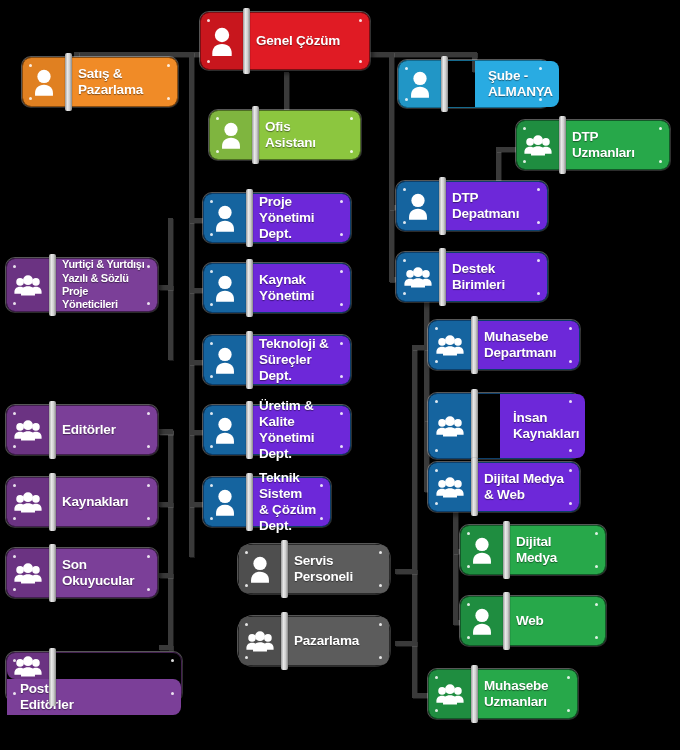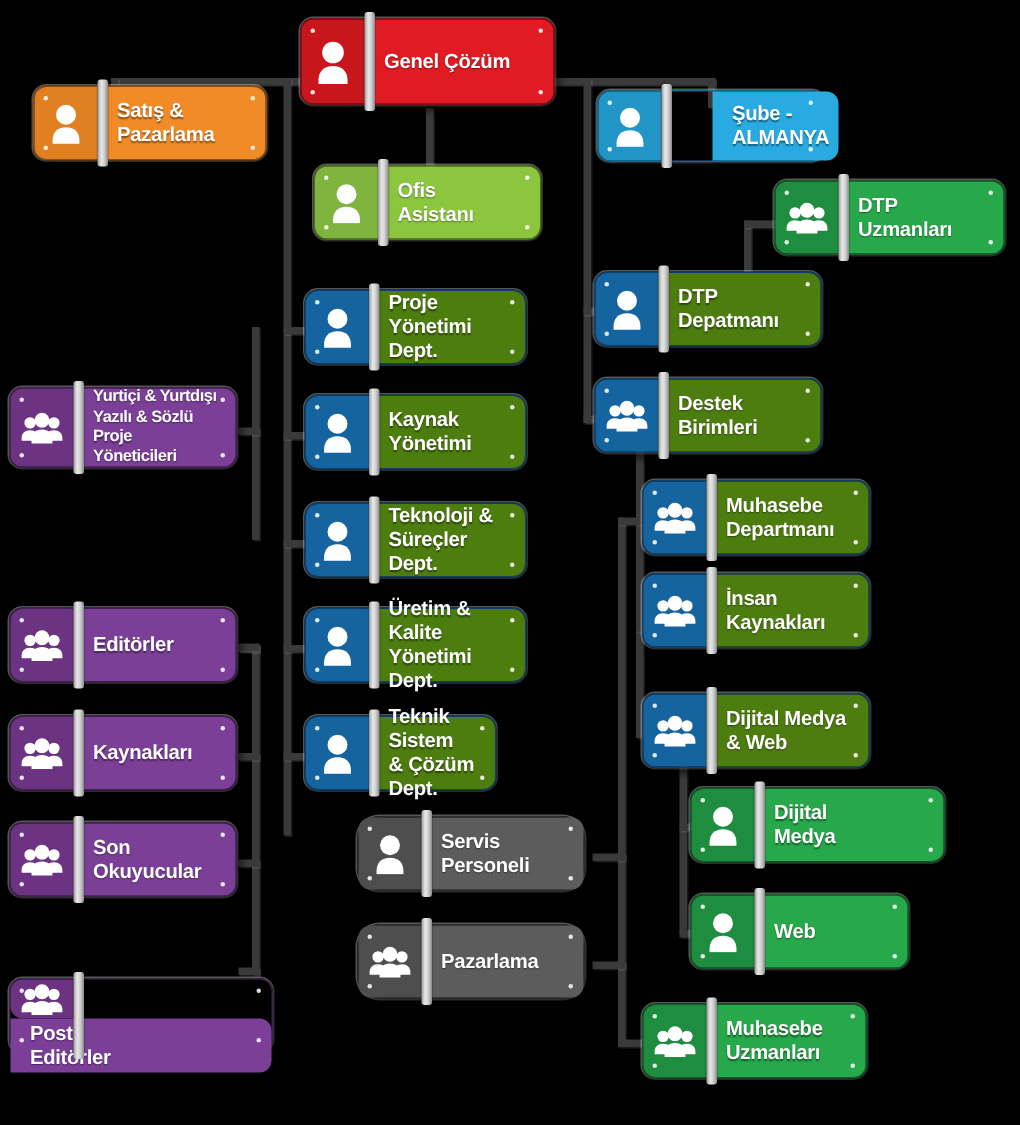--- a/index.html
+++ b/index.html
@@ -59,21 +59,21 @@
   .node .sc.tr{right:7px;top:6px;}
   .node .sc.br{right:7px;bottom:6px;}
 
   
   .c-red    .ic{background:#c8161d;} .c-red    .lbl{background:#e01b24;}
   .c-red    {border-color:#7e0f13;}
   .c-orange .ic{background:#e08021;} .c-orange .lbl{background:#f08b27;}
   .c-orange {border-color:#8a4d10;}
   .c-green  .ic{background:#7fb53f;} .c-green  .lbl{background:#8cc63f;}
   .c-green  {border-color:#4d6d23;}
-  .c-blue   .ic{background:#15649f;} .c-blue   .lbl{background:#4d7c0f;}
+  .c-blue   .ic{background:#15649f;} .c-blue   .lbl{background:#6d28d9;}
   .c-blue   {border-color:#0d3f6b;}
   .c-lblue  .ic{background:#2196c6;} .c-lblue  .lbl{background:#29abe2;}
   .c-lblue  {border-color:#156a8e;gap:34px;}
   .c-purple .ic{background:#6b3382;} .c-purple .lbl{background:#7b3f98;}
   .c-purple {border-color:#42204f;}
   .c-dgreen .ic{background:#1f8d40;} .c-dgreen .lbl{background:#27a84a;}
   .c-dgreen {border-color:#135a29;}
   .c-gray   .ic{background:#4e4e4e;} .c-gray   .lbl{background:#5c5c5c;}
   .c-gray   {border-color:#2b2b2b;border-radius:15px;}
 </style>
@@ -460,21 +460,21 @@
         </svg>
     </span>
     <span class="bar"></span>
     <span class="lbl">Muhasebe<br>Departmanı</span>
     <i class="sc tl"></i>
       <i class="sc bl"></i>
       <i class="sc tr"></i>
       <i class="sc br"></i>
   </div>
 
-  <div class="node c-blue" style="left:428px;top:382px;width:152px;height:50px;">
+  <div class="node c-blue" style="left:428px;top:393px;width:152px;height:66px;gap:29px;">
     <span class="ic">
       <svg width="30" height="26" viewBox="0 0 34 26">
           <circle cx="8" cy="9.5" r="4.3" fill="#fff"></circle>
           <circle cx="26" cy="9.5" r="4.3" fill="#fff"></circle>
           <path d="M8 15c-4 0-6.4 2.4-6.4 6V23h12.8v-2c0-3.6-2.4-6-6.4-6z" fill="#fff"></path>
           <path d="M26 15c-4 0-6.4 2.4-6.4 6V23h12.8v-2c0-3.6-2.4-6-6.4-6z" fill="#fff"></path>
           <circle cx="17" cy="7.5" r="5.6" fill="#fff"></circle>
           <path d="M17 14.5c-5 0-7.9 3-7.9 7.4V25h15.8v-3.1c0-4.4-2.9-7.4-7.9-7.4z" fill="#fff"></path>
         </svg>
     </span>
@@ -498,21 +498,21 @@
         </svg>
     </span>
     <span class="bar"></span>
     <span class="lbl">Dijital Medya<br>&amp; Web</span>
     <i class="sc tl"></i>
       <i class="sc bl"></i>
       <i class="sc tr"></i>
       <i class="sc br"></i>
   </div>
 
-  <div class="node c-dgreen" style="left:460px;top:525px;width:170px;height:50px;">
+  <div class="node c-dgreen" style="left:460px;top:525px;width:146px;height:50px;">
     <span class="ic">
       <svg width="24" height="28" viewBox="0 0 26 30">
           <circle cx="13" cy="9" r="7.2" fill="#fff"></circle>
           <path d="M13 18c-6.2 0-9.7 3.8-9.7 9.3V30h19.4v-2.7C22.7 21.8 19.2 18 13 18z" fill="#fff"></path>
         </svg>
     </span>
     <span class="bar"></span>
     <span class="lbl">Dijital<br>Medya</span>
     <i class="sc tl"></i>
       <i class="sc bl"></i>

